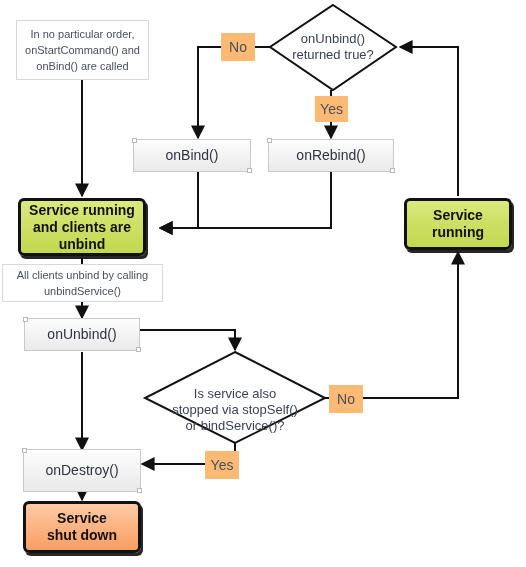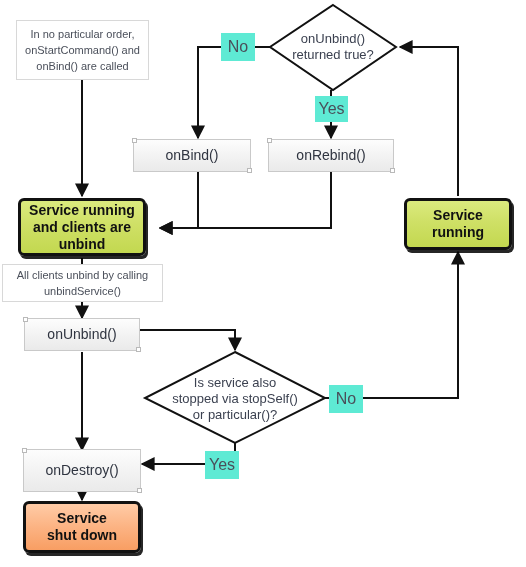--- a/index.html
+++ b/index.html
@@ -74,23 +74,23 @@
   }
   .state-green {
     background: linear-gradient(to bottom, #dbea7e 0%, #cfe066 45%, #c3d850 100%);
   }
   .state-orange {
     background: linear-gradient(to bottom, #ffcba6 0%, #fcb383 50%, #f89e63 100%);
   }
   
   .edge-label {
     position: absolute;
-    background: #5eead4;
+    background: #fdba74;
     color: #4a4f5a;
-    font-size: 16px;
+    font-size: 14px;
     line-height: 16px;
     display: flex;
     align-items: center;
     justify-content: center;
     z-index: 7;
   }
   .diamond-label {
     position: absolute;
     display: flex;
     align-items: center;
@@ -146,25 +146,25 @@
     <polygon points="235,352 325,398 235,443 145,398" fill="#ffffff" stroke="#111111" stroke-width="2"></polygon>
   </svg>
 
   <div class="diamond-label" style="left:273px; top:18px; width:120px; height:58px;">
     <div>
       <div>onUnbind()</div>
       <div>returned true?</div>
     </div>
   </div>
 
-  <div class="diamond-label" style="left:150px; top:369px; width:170px; height:60px;">
+  <div class="diamond-label" style="left:150px; top:380px; width:170px; height:60px;">
     <div>
       <div>Is service also</div>
       <div>stopped via stopSelf()</div>
-      <div>or particular()?</div>
+      <div>or bindService()?</div>
     </div>
   </div>
 
   <div class="node note" style="left:16px; top:20px; width:133px; height:60px;">
     <div>
       <div>In no particular order,</div>
       <div>onStartCommand() and</div>
       <div>onBind() are called</div>
     </div>
   </div>

